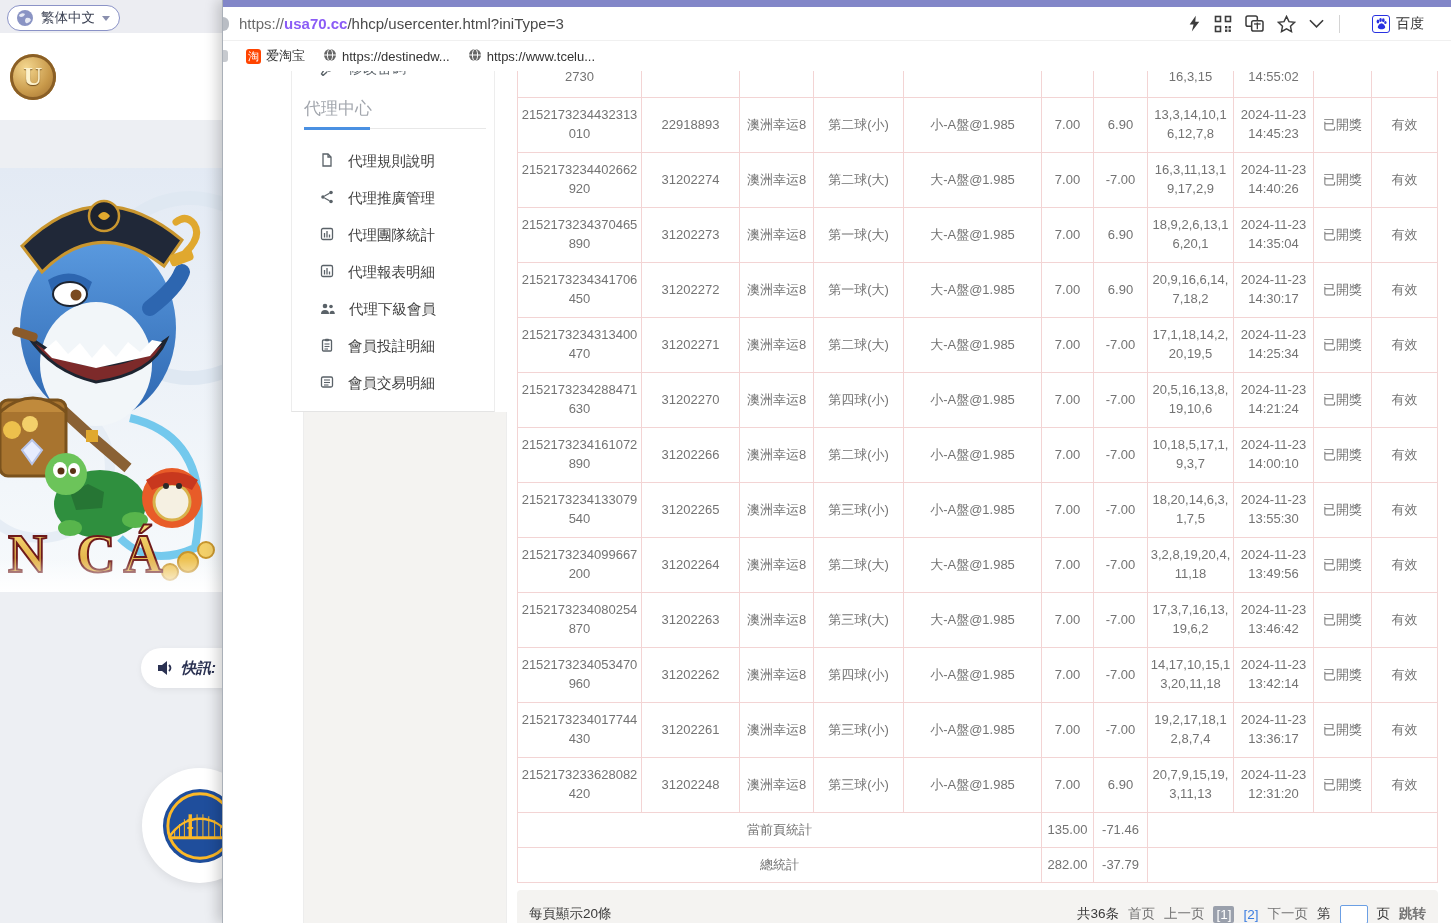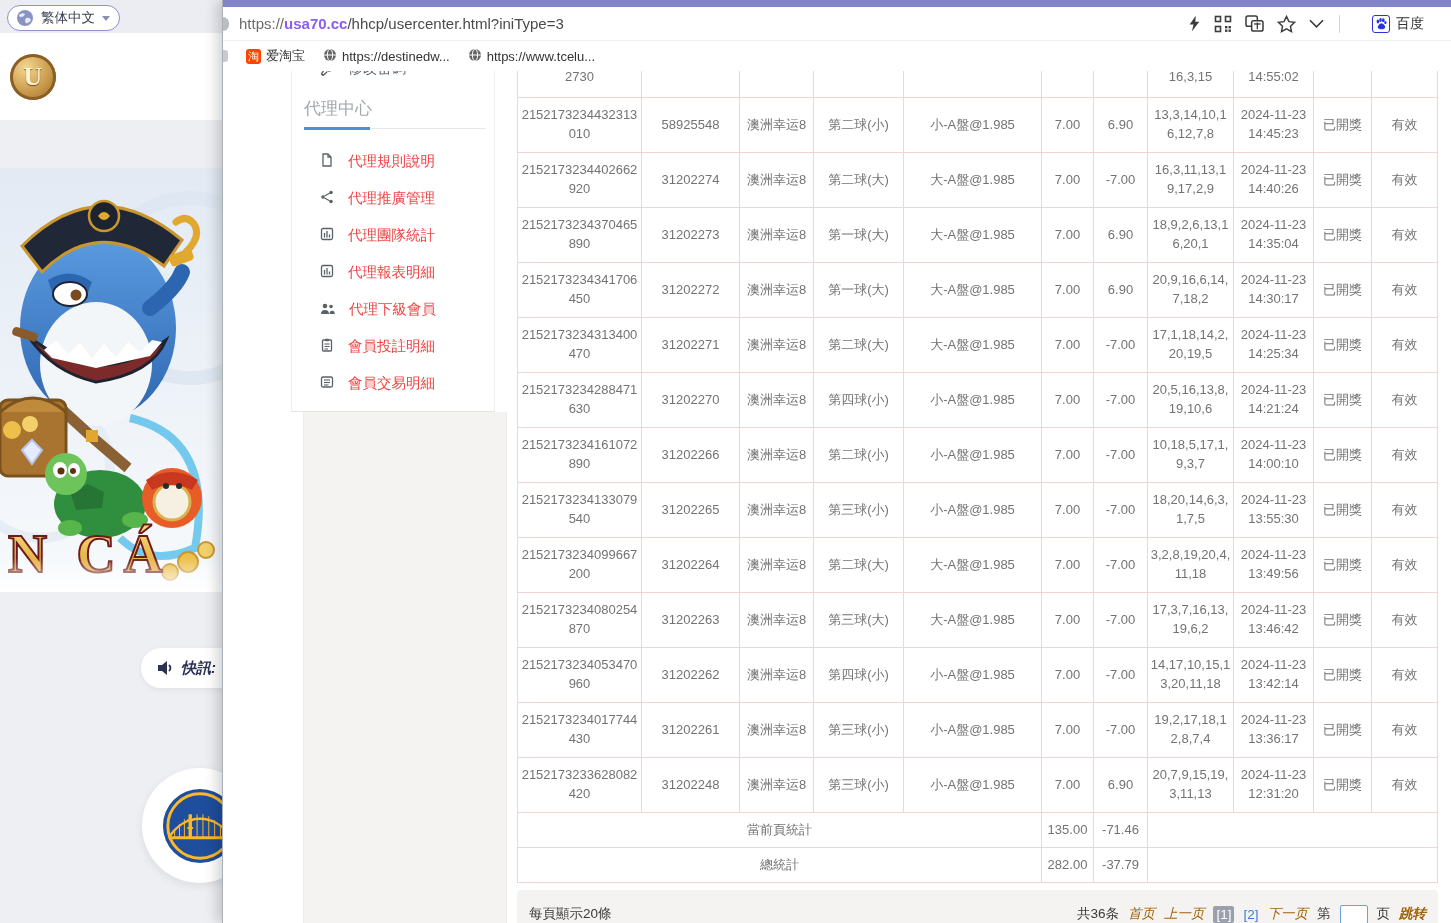--- a/index.html
+++ b/index.html
@@ -49,38 +49,38 @@
   .b-content{position:absolute;left:0;top:71px;width:1229px;height:852px;background:#fff;}
   .sidebar{position:absolute;left:68px;top:0;width:204px;height:341px;background:#fff;overflow:hidden;
            border-left:1px solid #ededed;border-right:1px solid #ededed;border-bottom:1px solid #e4e4e4;box-sizing:border-box;}
   .sidebar-under{position:absolute;left:80px;top:341px;width:204px;height:511px;background:#f4f3f1;
            border-left:1px solid #ededed;border-right:1px solid #ededed;box-sizing:border-box;}
   .sb-partial{position:absolute;left:28px;top:-12px;display:flex;align-items:center;gap:14px;color:#5a6268;font-size:14.5px;}
   .sb-head{margin:26px 0 0 12px;font-size:17px;color:#a2a6ad;}
   .sb-line{margin:8px 0 0 12px;width:182px;height:1px;background:#e8e8e8;position:relative;}
   .sb-line i{position:absolute;left:0;top:-1px;width:66px;height:3px;background:#4a90e2;display:block;}
   .sb-menu{margin-top:14px;}
-  .sb-item{display:flex;align-items:center;gap:14px;padding:9px 0 9px 28px;font-size:14.5px;color:#ef4444;cursor:pointer;}
+  .sb-item{display:flex;align-items:center;gap:14px;padding:9px 0 9px 28px;font-size:14.5px;color:#404040;cursor:pointer;}
   .sb-item svg{flex:0 0 auto;}
   .main{position:absolute;left:294px;top:0;width:921px;height:852px;overflow:hidden;}
   .table-clip{margin-top:-29px;}
   table.bet{border-collapse:collapse;table-layout:fixed;width:921px;font-size:13px;color:#737373;border-radius:32px;}
   table.bet td{border:1px solid #f3d4d4;text-align:center;vertical-align:middle;padding:3px 2px;line-height:1.45;
                word-break:break-all;overflow:hidden;}
   tr.data-row{height:55px;}
   tr.partial-row{height:55px;}
   tr.partial-row td{vertical-align:bottom;padding-bottom:10px;}
   tr.stats-row{height:35px;}
   .c1{width:124px}.c2{width:98px}.c3{width:74px}.c4{width:90px}.c5{width:138px}.c6{width:52px}
   .c7{width:54px}.c8{width:86px}.c9{width:80px}.c10{width:58px}.c11{width:66px}
   
   .pager{margin-top:7px;width:921px;height:48px;background:#f4f3f1;border-radius:4px;box-sizing:border-box;
          display:flex;align-items:center;justify-content:space-between;padding:0 12px;font-size:13.5px;color:#3a3a3a;}
   .pager-right{display:flex;align-items:center;gap:9px;}
-  .pg-link{color:#a16207;cursor:pointer;text-decoration:none;font-style:italic;}
+  .pg-link{color:#737373;cursor:pointer;text-decoration:none;}
   .pg-page{cursor:pointer;}
   .pg-page.active{background:#9aa0ac;color:#fff;padding:1px 3px;border-radius:2px;}
   .pg-page:not(.active){color:#3a7ce0;}
   .pg-input{width:28px;height:19px;border:1px solid #6b9fe4;border-radius:2px;background:#fff;box-sizing:border-box;}
   .bold{font-weight:bold;}
 </style>
 </head>
 <body>
 
 <div class="underlay">
@@ -394,21 +394,21 @@
                 <td></td>
                 <td></td>
                 <td></td>
                 <td>16,3,15</td>
                 <td>14:55:02</td>
                 <td></td>
                 <td></td>
               </tr>
               <tr class="data-row">
                 <td>2152173234432313010</td>
-                <td>58925548</td>
+                <td>22918893</td>
                 <td>澳洲幸运8</td>
                 <td>第二球(小)</td>
                 <td>小-A盤@1.985</td>
                 <td>7.00</td>
                 <td>6.90</td>
                 <td>13,3,14,10,16,12,7,8</td>
                 <td>2024-11-23 14:45:23</td>
                 <td>已開獎</td>
                 <td>有效</td>
               </tr>

